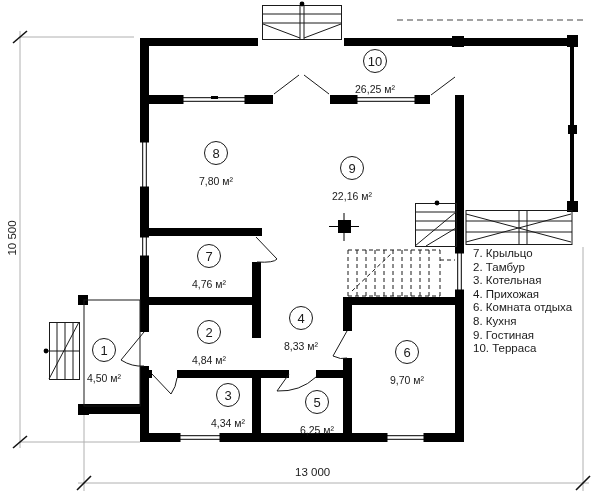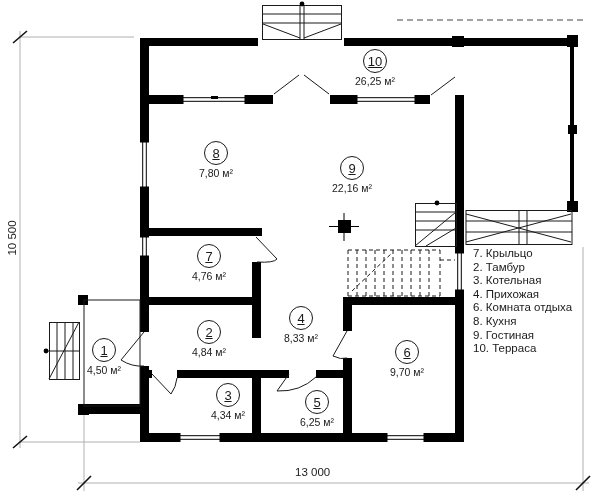--- a/index.html
+++ b/index.html
@@ -2,22 +2,22 @@
 <html><head>
 <meta charset="utf-8">
 <style>
   html,body{margin:0;padding:0;background:#fff;}
   #stage{position:relative;width:600px;height:502px;background:#ffffff;overflow:hidden;
          font-family:"Liberation Sans", sans-serif;color:#1a1a1a;}
   #plan-svg{position:absolute;left:0;top:0;}
   .room-label{position:absolute;width:90px;display:flex;flex-direction:column;align-items:center;}
   .room-circle{width:22px;height:22px;border:1.3px solid #1a1a1a;border-radius:50%;
                display:flex;align-items:center;justify-content:center;
-               font-size:13px;background:#fff;text-decoration:underline;}
-  .room-area{margin-top:2px;font-size:10.5px;white-space:nowrap;}
+               font-size:13px;background:#fff;}
+  .room-area{margin-top:10px;font-size:10.5px;white-space:nowrap;}
   .legend{position:absolute;left:473px;top:247px;font-size:11.5px;line-height:13.6px;}
   .legend div{white-space:nowrap;}
   .dim-label-h{position:absolute;left:295px;top:466px;width:80px;text-align:left;font-size:11.5px;}
   .dim-label-v{position:absolute;left:-17px;top:231px;width:60px;height:14px;text-align:center;
                font-size:11.5px;transform:rotate(-90deg);}
 </style>
 </head>
 <body>
 
 <div id="stage">

